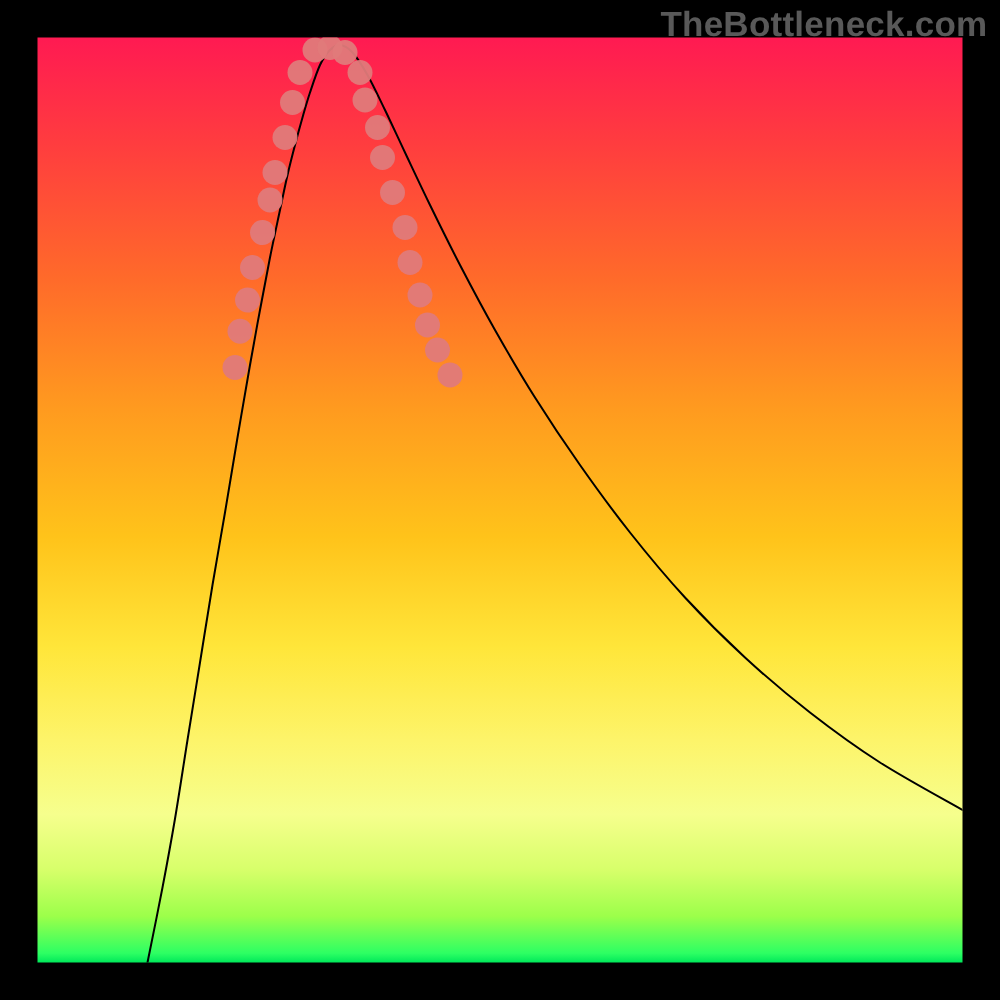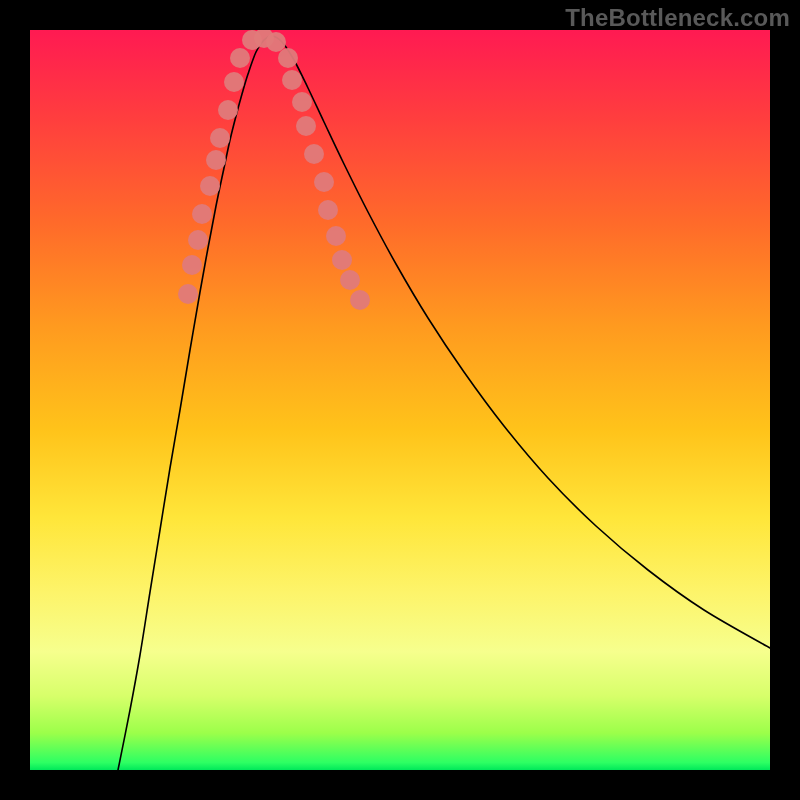--- a/index.html
+++ b/index.html
@@ -14,21 +14,21 @@
     width: 800px;
     height: 800px;
     background: #000;
     position: relative;
   }
   .watermark {
     position: absolute;
     top: 4px;
     right: 10px;
     color: #595959;
-    font-size: 24px;
+    font-size: 28px;
     font-weight: 600;
     letter-spacing: 0.2px;
     z-index: 10;
     user-select: none;
   }
   .plot-area {
     position: absolute;
     top: 30px;
     left: 30px;
     width: 740px;

